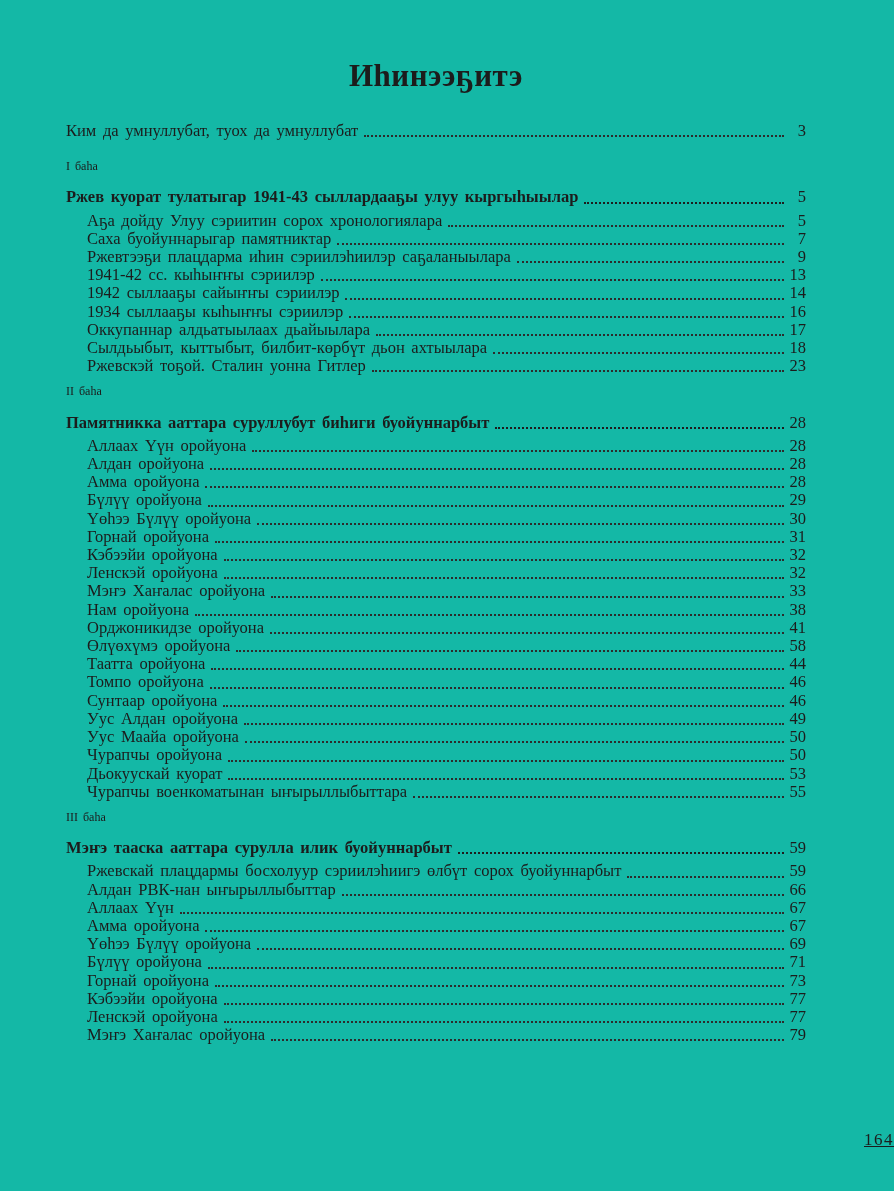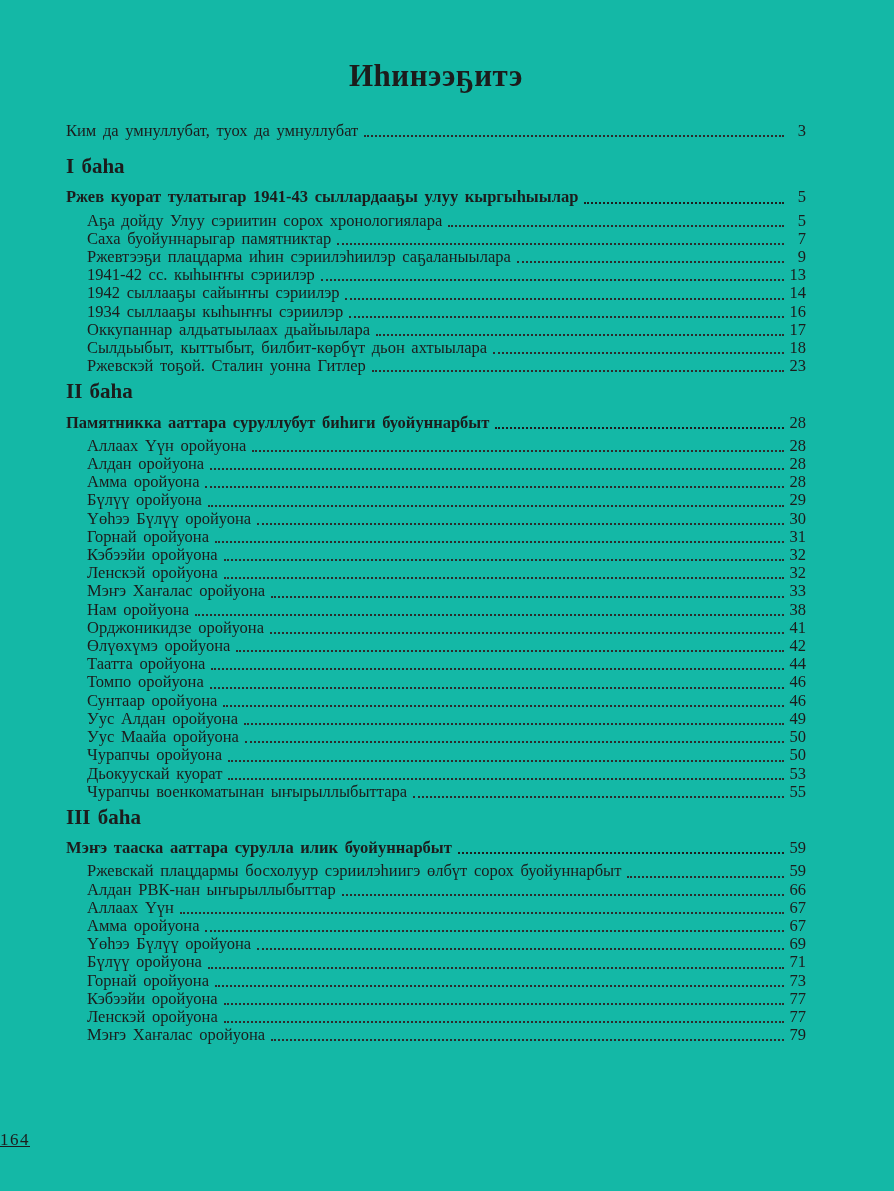--- a/index.html
+++ b/index.html
@@ -43,32 +43,32 @@
     flex: 0 0 auto;
     min-width: 20px;
     text-align: right;
     font-weight: normal;
   }
   .toc-row.top { margin-bottom: 17px; }
   .toc-row.chapter { font-weight: bold; margin-bottom: 5px; }
   .toc-row.chapter .leader { border-bottom-color: #1d1d1d; }
   .toc-row.sub .label { padding-left: 21px; }
   .section-head {
-    font-weight: bold;
-    font-size: 21px;
+    font-weight: normal;
+    font-size: 12px;
     line-height: 18.2px;
     margin: 7px 0 13px 0;
     word-spacing: 2px;
   }
   .footer-page {
     position: absolute;
     top: 1130px;
     left: 0;
     width: 100%;
-    text-align: left;
+    text-align: right;
     font-size: 17px;
     letter-spacing: 1.5px;
     text-decoration: underline;
   }
 </style>
 </head>
 <body>
 
 <div class="page">
   <h1 class="title">Иһинээҕитэ</h1>
@@ -186,21 +186,21 @@
         <span class="pagenum">38</span>
       </div>
       <div class="toc-row sub">
         <span class="label">Орджоникидзе оройуона</span>
         <span class="leader"></span>
         <span class="pagenum">41</span>
       </div>
       <div class="toc-row sub">
         <span class="label">Өлүөхүмэ оройуона</span>
         <span class="leader"></span>
-        <span class="pagenum">42</span>
+        <span class="pagenum">58</span>
       </div>
       <div class="toc-row sub">
         <span class="label">Таатта оройуона</span>
         <span class="leader"></span>
         <span class="pagenum">44</span>
       </div>
       <div class="toc-row sub">
         <span class="label">Томпо оройуона</span>
         <span class="leader"></span>
         <span class="pagenum">46</span>

